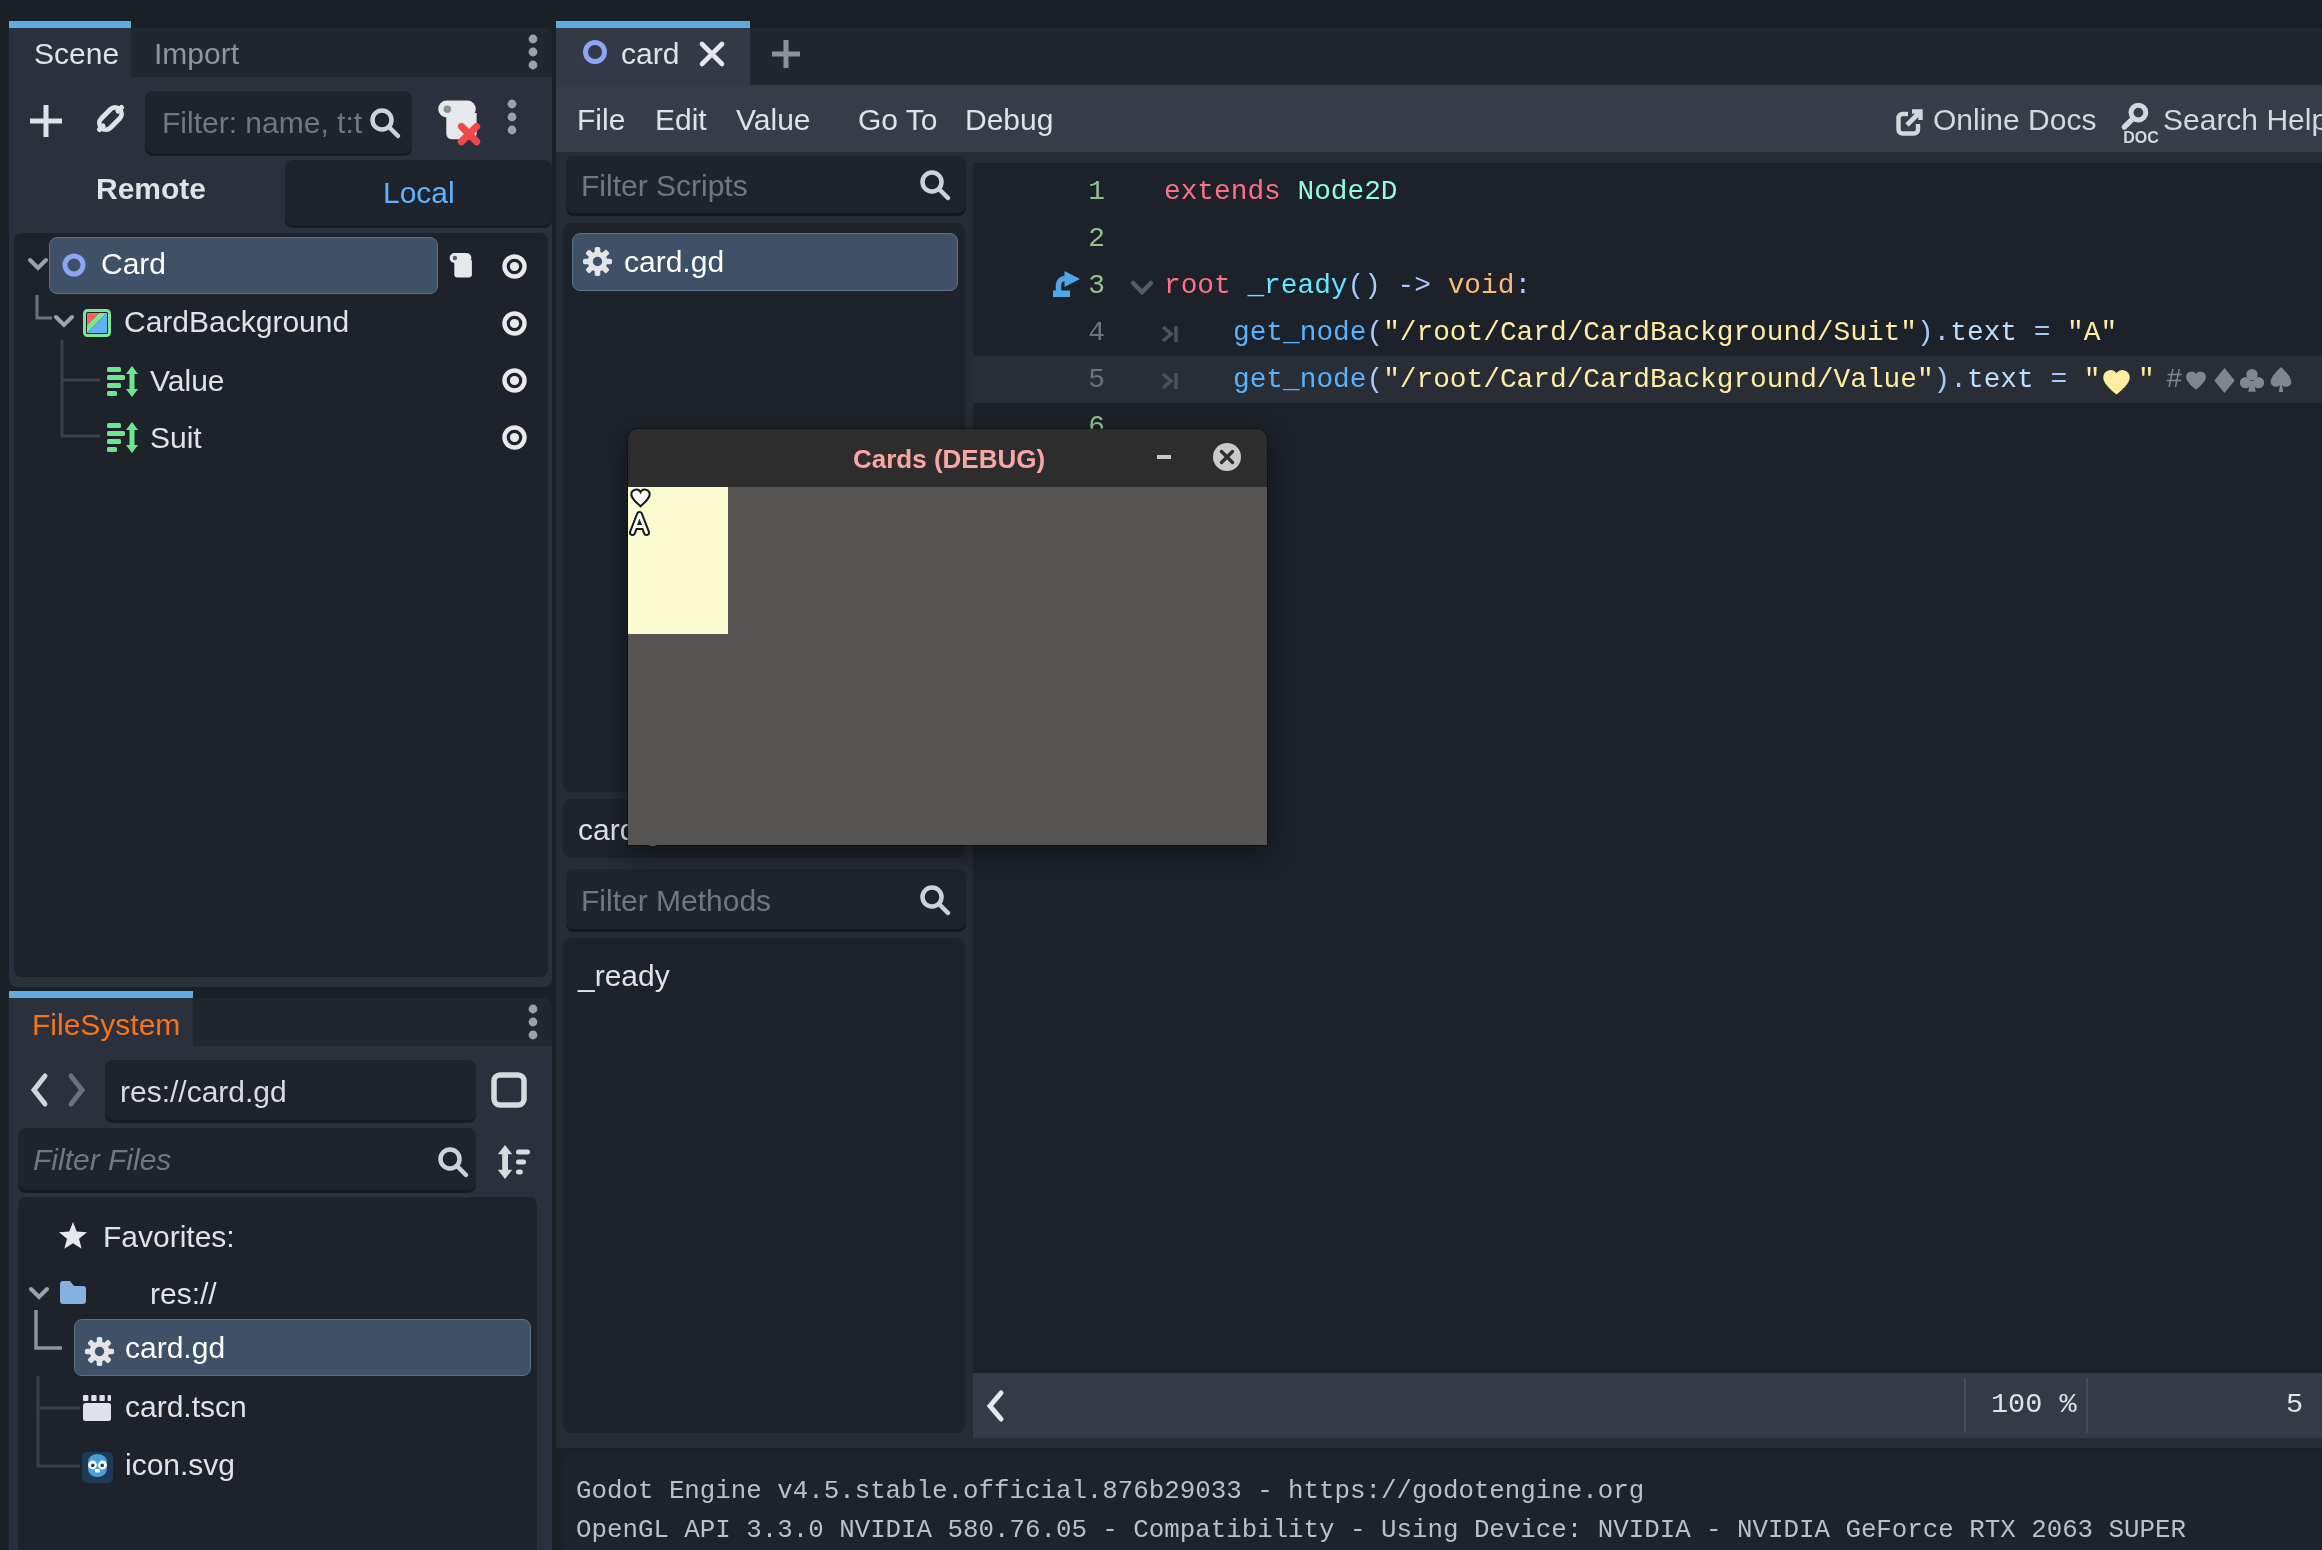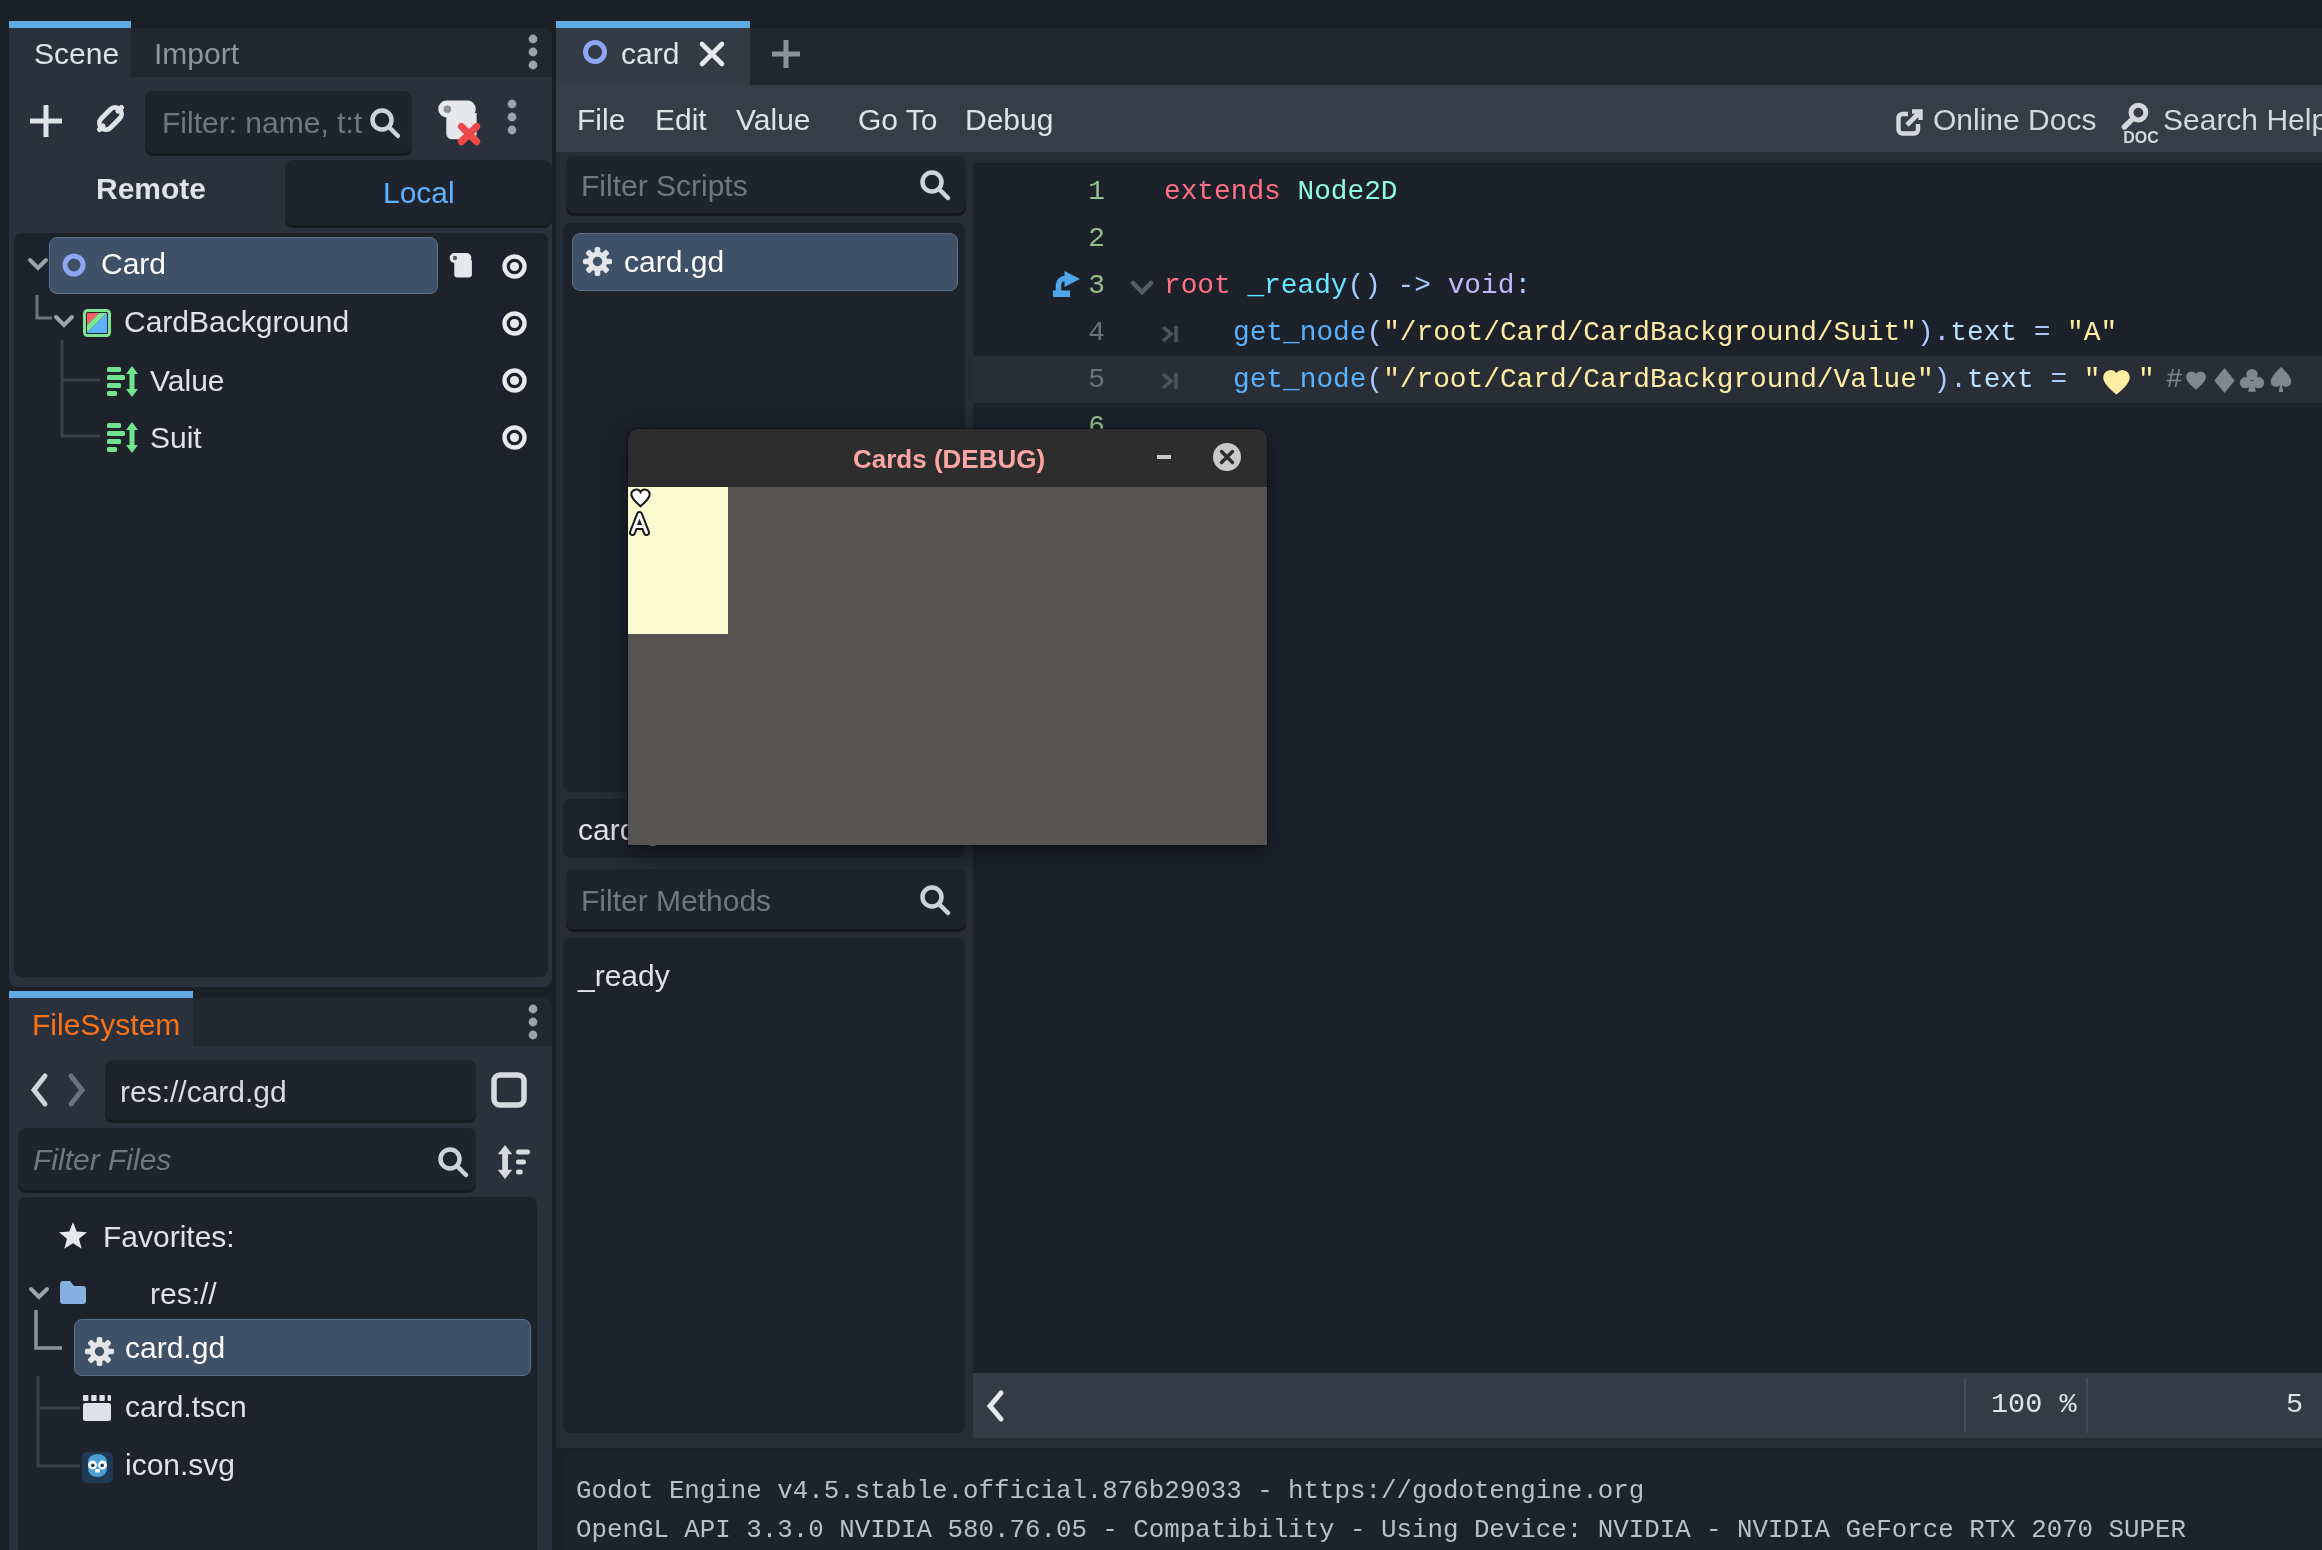--- a/index.html
+++ b/index.html
@@ -365,21 +365,21 @@
 <svg class="abs" style="left:985px;top:1391px;" width="20" height="30">
       <path d="M16 2 L5 15 L16 28" stroke="#e6e8eb" stroke-width="5" fill="none" stroke-linecap="round"></path>
     </svg>
 <div class="abs" style="left:1964px;top:1378px;width:2px;height:55px;background:#454c59;"></div>
 <div class="abs" style="left:2086px;top:1378px;width:2px;height:55px;background:#454c59;"></div>
 <div class="txt mono" style="left:1991px;top:1391px;font-size:28.5px;color:#dfe2e7;">100 %</div>
 <div class="txt mono" style="left:2286px;top:1391px;font-size:28.5px;color:#dfe2e7;">5</div>
 
 <div class="abs panel" style="left:563px;top:1452px;width:1759px;height:98px;border-radius:8px 0 0 0;"></div>
 <div class="txt mono" style="left:576px;top:1479px;font-size:25.8px;color:#b9c0c9;">Godot Engine v4.5.stable.official.876b29033 - https://godotengine.org</div>
-<div class="txt mono" style="left:576px;top:1518px;font-size:25.8px;color:#b9c0c9;">OpenGL API 3.3.0 NVIDIA 580.76.05 - Compatibility - Using Device: NVIDIA - NVIDIA GeForce RTX 2070 SUPER</div>
+<div class="txt mono" style="left:576px;top:1518px;font-size:25.8px;color:#b9c0c9;">OpenGL API 3.3.0 NVIDIA 580.76.05 - Compatibility - Using Device: NVIDIA - NVIDIA GeForce RTX 2063 SUPER</div>
 
 <div class="abs" style="left:628px;top:429px;width:639px;height:416px;border-radius:10px 10px 0 0;box-shadow:0 8px 26px rgba(0,0,0,0.45);outline:1px solid rgba(0,0,0,0.35);"></div>
 <div class="abs" style="left:628px;top:429px;width:639px;height:58px;background:#2d2d2d;border-radius:10px 10px 0 0;"></div>
 <div class="txt" style="left:853px;top:446px;font-size:26px;font-weight:bold;color:#fca5a5;">Cards (DEBUG)</div>
 <div class="abs" style="left:1157px;top:455px;width:14px;height:4px;background:#c9c9c9;"></div>
 <svg class="abs" style="left:1212px;top:442px;" width="30" height="30">
       <circle cx="15" cy="15" r="14" fill="#c9c9c9"></circle>
       <path d="M9.5 9.5 L20.5 20.5 M20.5 9.5 L9.5 20.5" stroke="#2d2d2d" stroke-width="3.4" stroke-linecap="round"></path>
     </svg>
 <div class="abs" style="left:628px;top:487px;width:639px;height:358px;background:#565452;"></div>
@@ -394,16 +394,16 @@
       </g>
     </svg>
 
 </div>
 
 <style>
 .lnum{font-size:27.8px;color:#6b7280;}
 .lnum.safe{color:#95c08e;}
 .codeline{font-size:27.8px;color:#cdcfd2;text-align:center;}
 s1{color:#ff7085;font-style:normal;text-decoration:none;}
-s2{color:#8fffdb;}s3{color:#66e6ff;}s4{color:#abc9ff;}s5{color:#c4b5fd;}
+s2{color:#8fffdb;}s3{color:#66e6ff;}s4{color:#abc9ff;}s5{color:#fdba74;}
 s6{color:#57b3ff;}s7{color:#ffeda1;}s8{color:#bce0ff;}s9{color:#80858f;}
 s1,s2,s3,s4,s5,s6,s7,s8,s9{font-style:normal;text-decoration:none;}
 </style>
 
 </body></html>

